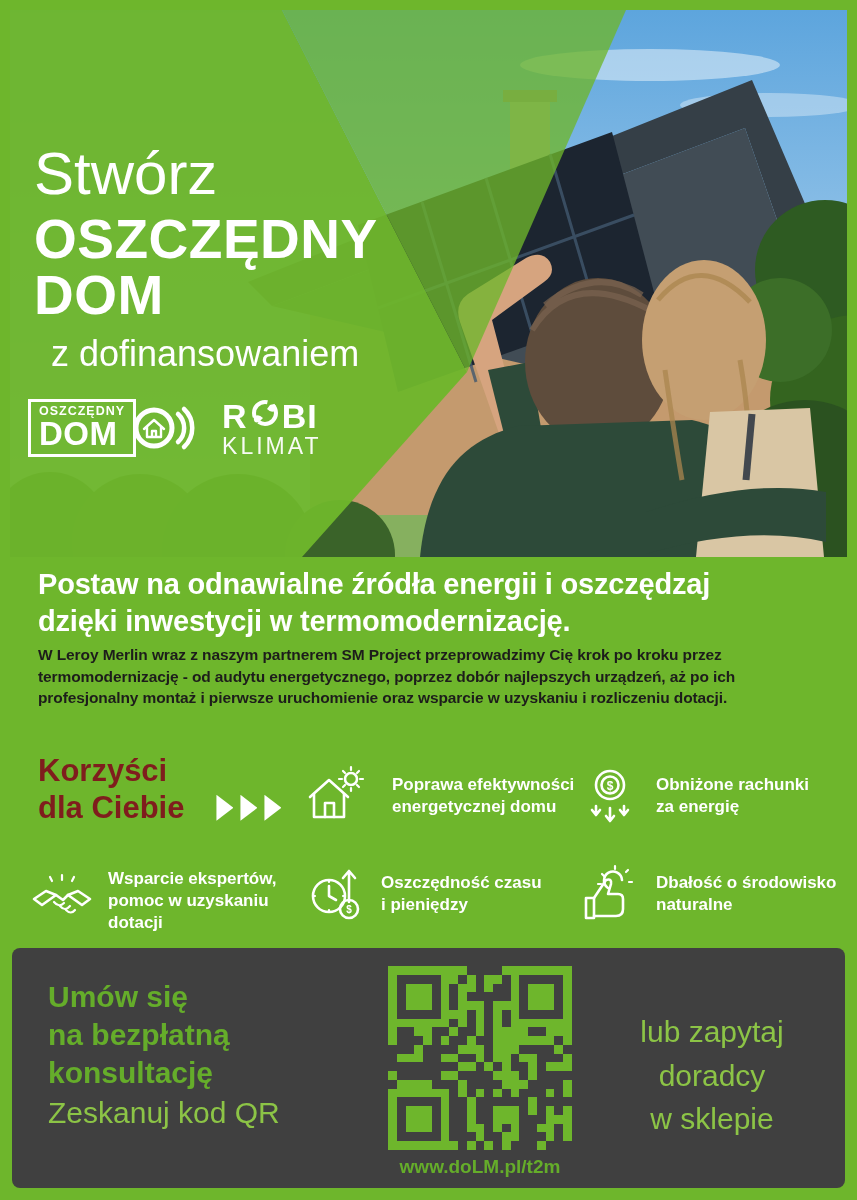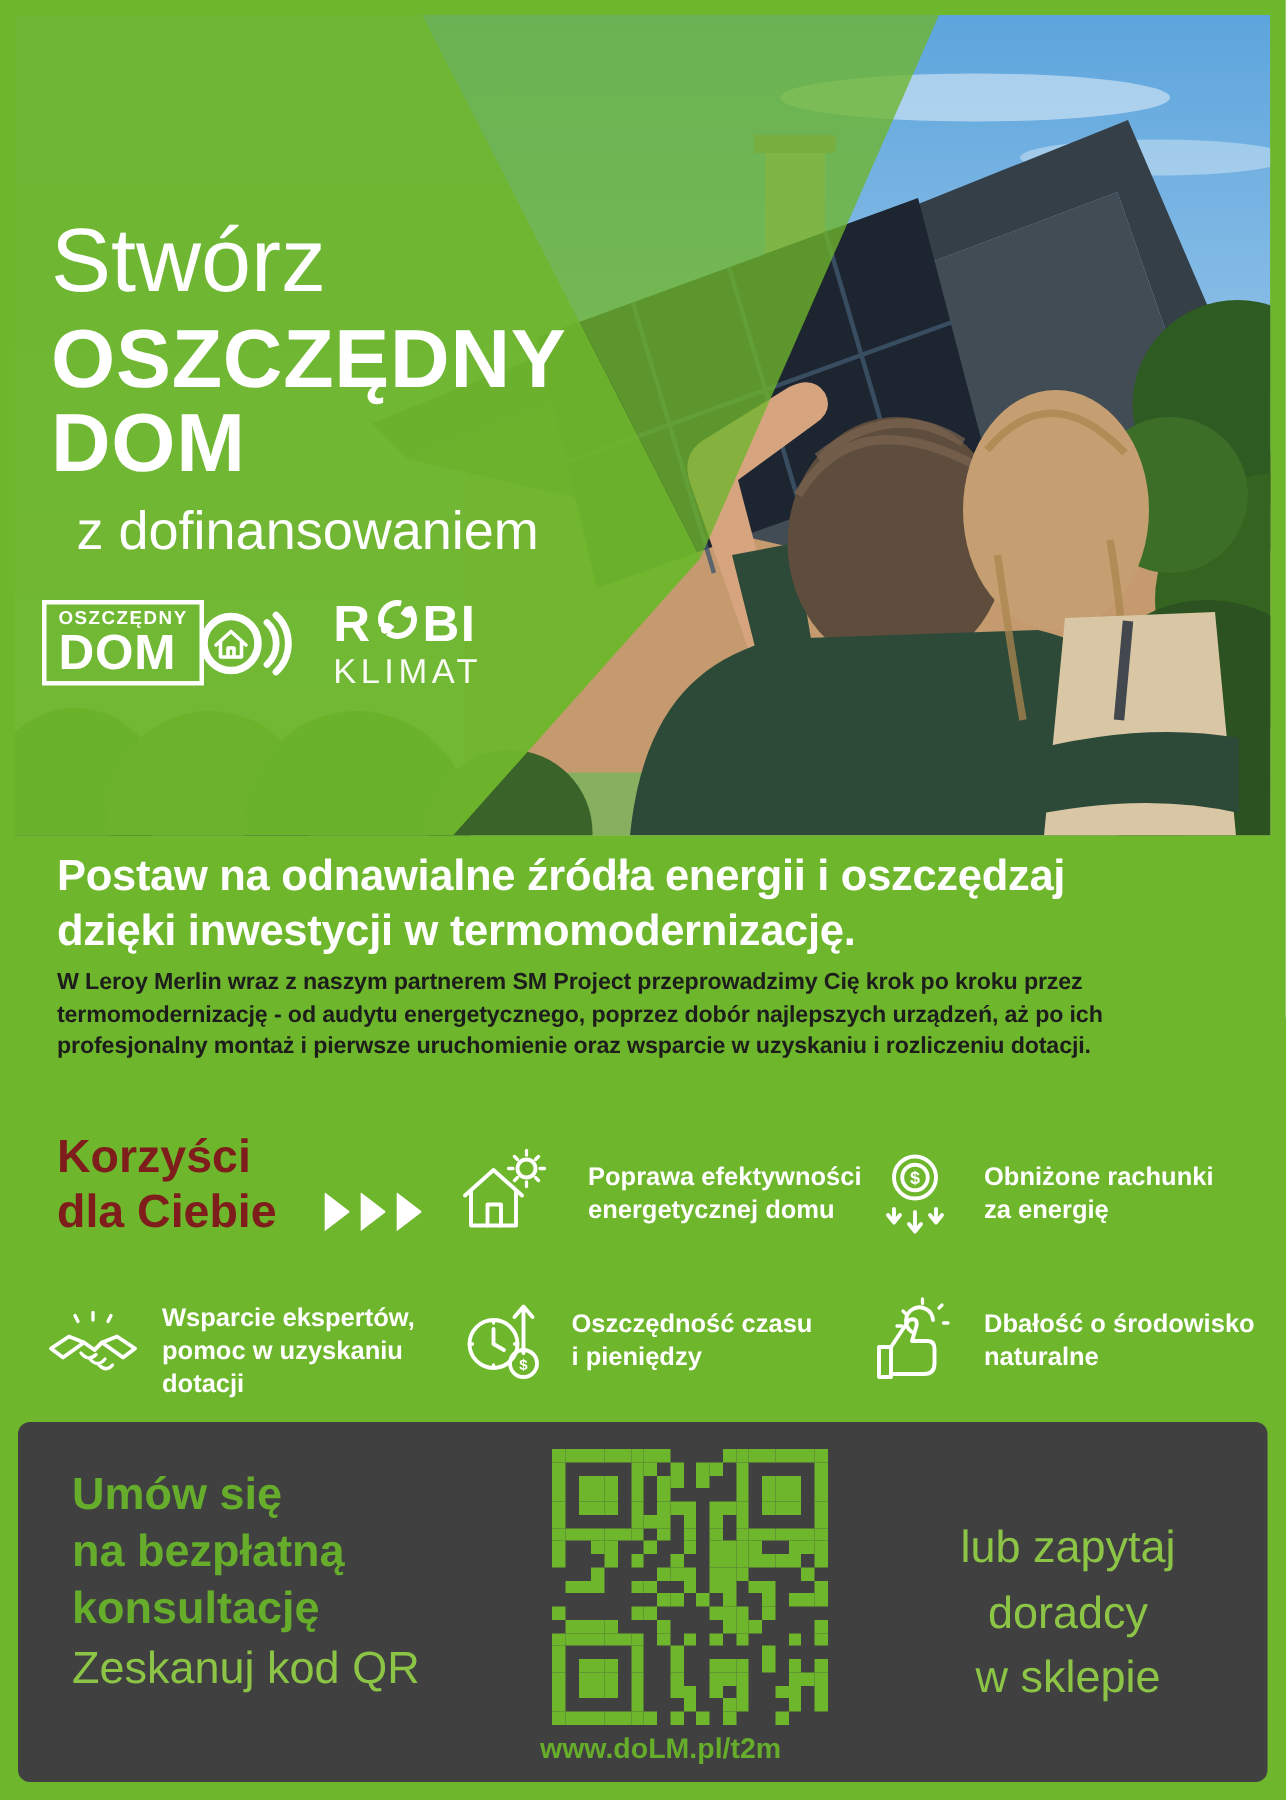--- a/index.html
+++ b/index.html
@@ -54,21 +54,21 @@
   .b3{left:30px; top:858px;width:268px;margin-top:10px;}
   .b4{left:303px;top:862px;width:272px;}
   .b5{left:578px;top:862px;width:268px;}
 
   
   .cta-card{position:absolute;left:12px;top:948px;width:833px;height:240px;background:#404040;border-radius:8px;}
   .cta-title{position:absolute;left:36px;top:30px;color:var(--green-text);
     font-size:30px;font-weight:800;line-height:1.27;}
   .cta-sub{position:absolute;left:36px;top:148px;color:var(--light-green);
     font-size:30px;font-weight:300;}
-  .qr-block{position:absolute;left:348px;top:18px;width:200px;text-align:left;}
+  .qr-block{position:absolute;left:368px;top:18px;width:200px;text-align:center;}
   .qr{width:184px;height:184px;margin:0 auto;display:grid;
     grid-template-columns:repeat(21,1fr);grid-template-rows:repeat(21,1fr);}
   .qr div{background:transparent;}
   .qr div.on{background:var(--green);}
   .qr-url{margin-top:6px;color:var(--green-text);font-size:19px;font-weight:800;}
   .cta-aside{position:absolute;left:558px;top:62px;width:284px;text-align:center;
     color:var(--light-green);font-size:30px;font-weight:300;line-height:1.45;}
 </style>
 </head>
 <body>

